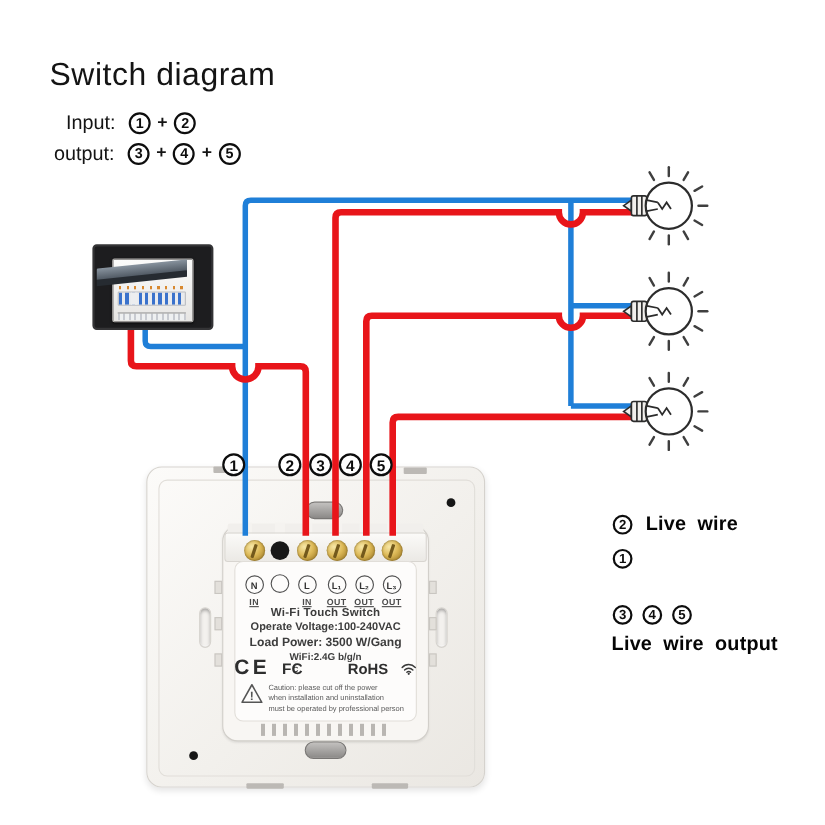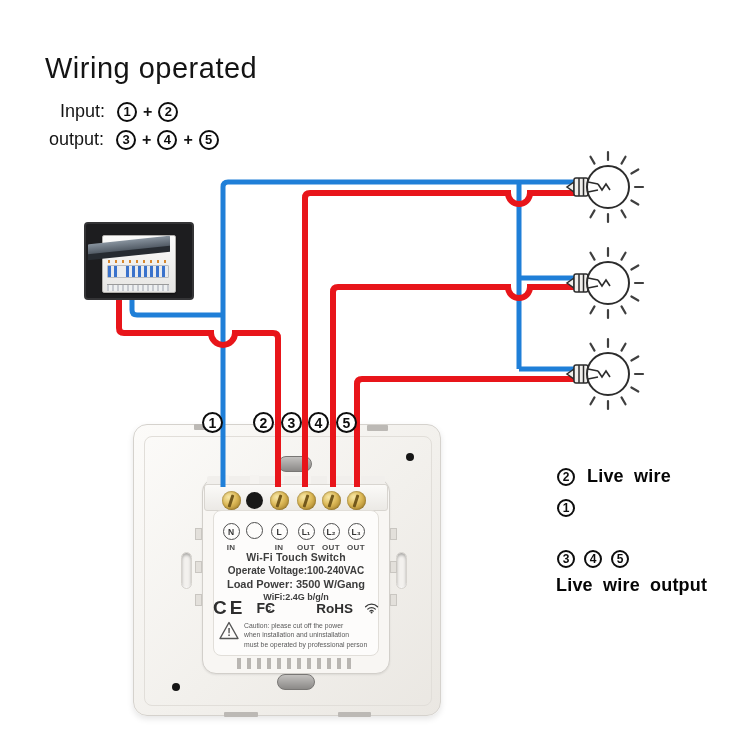--- a/index.html
+++ b/index.html
@@ -64,21 +64,21 @@
   .term{position:absolute;top:66px;width:30px;display:flex;flex-direction:column;align-items:center;}
   .screw{width:19px;height:19px;border-radius:50%;position:relative;
          background:radial-gradient(circle at 35% 32%,#f7e7a7 0%,#ddb957 45%,#ae8931 80%,#8a6b24 100%);
          box-shadow:inset 0 0 2px #6d561c;}
   .screw::after{content:'';position:absolute;left:50%;top:50%;width:3px;height:13px;background:#73591c;
                 transform:translate(-50%,-50%) rotate(18deg);border-radius:1px;}
   .screw.black{background:#181818;box-shadow:none;width:17px;height:17px;margin-top:1px;}
   .screw.black::after{display:none;}
   .lbl-circ{margin-top:13px;width:17px;height:17px;border:1.5px solid #4f4f4f;border-radius:50%;
             display:flex;align-items:center;justify-content:center;font-size:8.5px;font-weight:700;color:#333;box-sizing:border-box;}
-  .sub{margin-top:3px;font-size:8px;font-weight:600;color:#4a4a4a;letter-spacing:.3px;min-height:9px;}
+  .sub{margin-top:3px;font-size:8px;font-weight:600;color:#4a4a4a;letter-spacing:.3px;min-height:9px;text-decoration:underline;}
 
   
   .label-text{position:absolute;left:79px;top:126px;width:166px;text-align:center;color:#3d3d3d;font-weight:700;}
   .lt1{font-size:10.5px;letter-spacing:.2px;}
   .lt2{font-size:10px;margin-top:2px;}
   .lt3{font-size:11px;margin-top:2px;}
   .lt4{font-size:9px;margin-top:2px;}
   .certs{position:absolute;left:79px;top:172px;width:166px;display:flex;justify-content:center;align-items:center;gap:11px;color:#2e2e2e;}
   .ce{font-size:19px;letter-spacing:3px;font-weight:700;}
   .fcc{font-size:14px;font-weight:600;}
@@ -92,21 +92,21 @@
   .legend-label{font-size:18px;font-weight:700;color:#050505;word-spacing:5px;letter-spacing:.2px;}
 
   
   .wires{position:absolute;left:0;top:0;z-index:5;}
 </style>
 </head>
 <body>
 
 <div class="canvas">
 
-  <div class="title">Wiring operated</div>
+  <div class="title">Switch diagram</div>
 
   <div class="io-row" style="left:60px;top:101px;">
     <span class="io-label">Input:</span>
     <span class="circ c20">1</span>
     <span class="plus">+</span>
     <span class="circ c20">2</span>
   </div>
 
   <div class="io-row" style="left:49px;top:129px;">
     <span class="io-label">output:</span>

